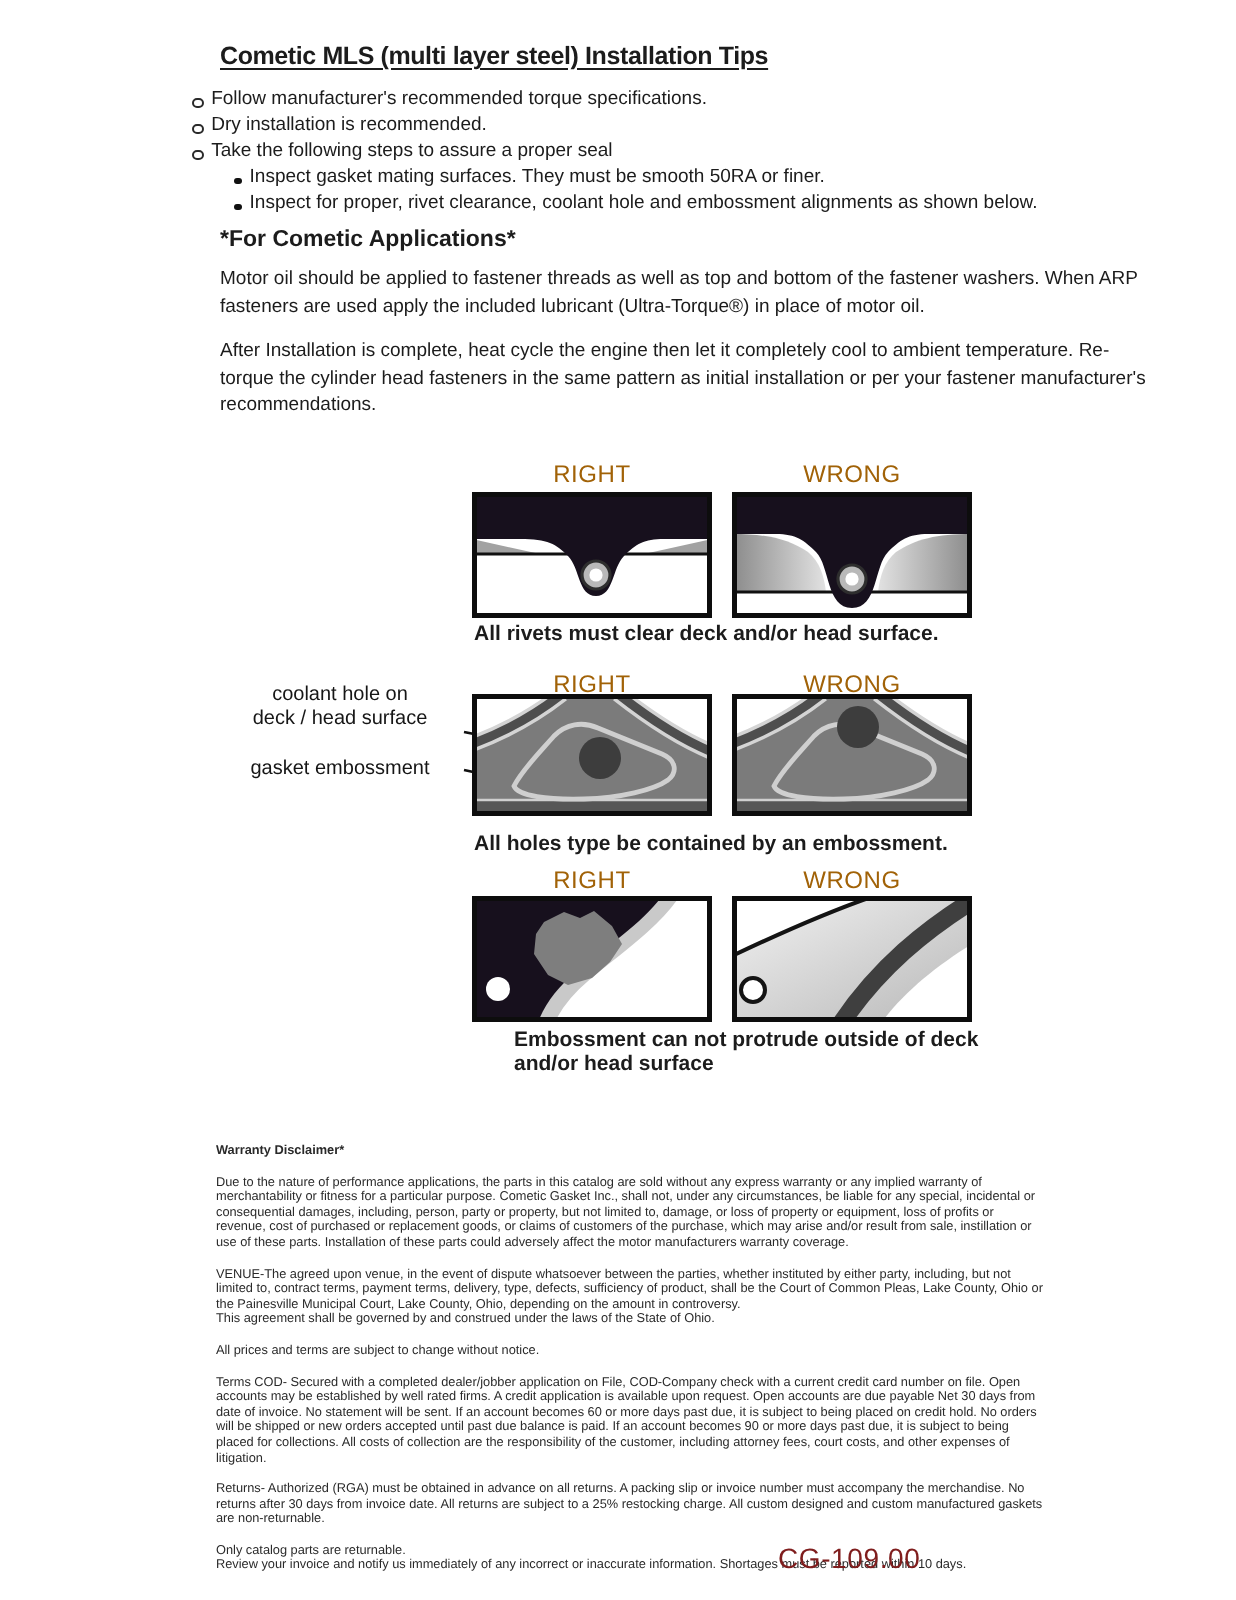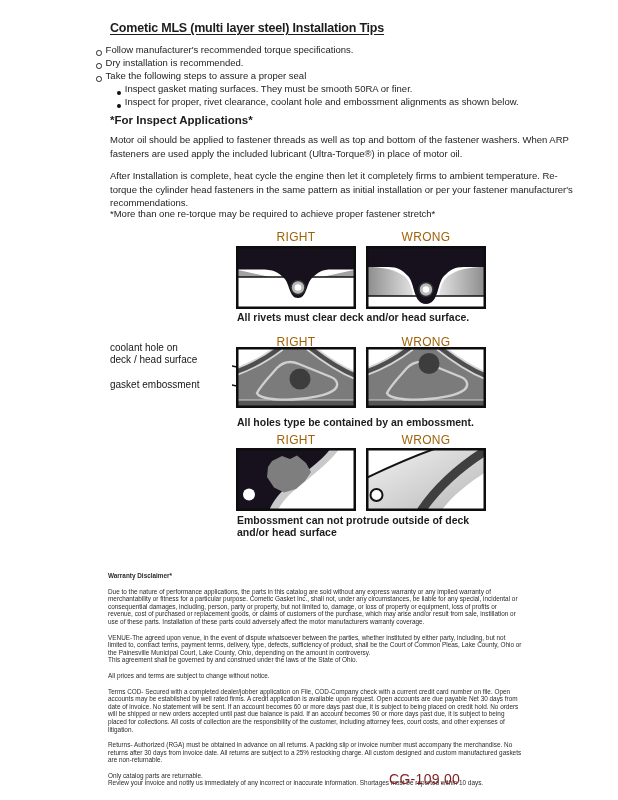--- a/index.html
+++ b/index.html
@@ -6,40 +6,40 @@
   #page{
     position:relative;width:618px;height:800px;background:#ffffff;overflow:hidden;
     font-family:Liberation Sans, sans-serif;color:#1c1c1c;
   }
   .abs{position:absolute;}
   .title{
     left:110px;top:21px;font-size:12.5px;font-weight:bold;letter-spacing:-0.2px;
     text-decoration:underline;text-underline-offset:2px;
   }
   .bullets{left:96px;top:43px;width:500px;font-size:9.5px;line-height:13px;}
-  .brow{display:flex;align-items:flex-end;}
+  .brow{display:flex;align-items:center;}
   .brow.sub{margin-left:21px;}
   .mark-open{
     flex:0 0 auto;width:3.6px;height:3.6px;border:1px solid #2a2a2a;border-radius:50%;
     margin:3.6px 4px 0 0;
   }
   .mark-fill{
     flex:0 0 auto;width:3.8px;height:3.8px;background:#111;border-radius:50%;
     margin:3.8px 4px 0 0;
   }
   .h2{left:110px;top:114px;font-size:11.5px;font-weight:bold;}
   .para{left:110px;width:466px;font-size:9.5px;line-height:13.5px;}
   .p1{top:133px;}
   .p2{top:169px;}
   .note{top:207px;}
   .figlabel{width:120px;text-align:center;font-size:12px;letter-spacing:0.3px;color:#a16207;}
   .figbox{width:120px;height:63px;}
   .figbox svg{display:block;}
   .caption{left:237px;width:330px;font-size:10.5px;font-weight:bold;line-height:12px;white-space:pre-line;}
-  .callout{left:110px;width:120px;text-align:left;font-size:10px;line-height:11.5px;white-space:pre-line;color:#161616;}
+  .callout{left:110px;width:120px;text-align:center;font-size:10px;line-height:11.5px;white-space:pre-line;color:#161616;}
   .legal{left:108px;top:572px;width:414px;font-size:6.4px;line-height:7.6px;color:#2a2a2a;}
   .legal .lh{font-weight:bold;margin-bottom:8px;}
   .legal .lp{margin:0 0 8px 0;}
   .legal .lp.tight{margin-bottom:0;}
   .pagenum{left:389px;top:771px;font-size:14px;letter-spacing:0.3px;color:#7f1d1d;}
 </style>
 </head>
 <body>
 
 <div id="page">
@@ -62,24 +62,23 @@
     <div class="brow sub">
       <span class="mark-fill"></span>
       <span>Inspect gasket mating surfaces.  They must be smooth 50RA or finer.</span>
     </div>
     <div class="brow sub">
       <span class="mark-fill"></span>
       <span>Inspect for proper, rivet clearance, coolant hole and embossment alignments as shown below.</span>
     </div>
   </div>
 
-  <div class="abs h2">*For Inspect Applications*</div>
+  <div class="abs h2">*For Cometic Applications*</div>
   <div class="abs para p1">Motor oil should be applied to fastener threads as well as top and bottom of the fastener washers. When ARP fasteners are used apply the included lubricant (Ultra-Torque®) in place of motor oil.</div>
-  <div class="abs para p2">After Installation is complete, heat cycle the engine then let it completely firms to ambient temperature. Re-torque the cylinder head fasteners in the same pattern as initial installation or per your fastener manufacturer's recommendations.</div>
-  <div class="abs para note">*More than one re-torque may be required to achieve proper fastener stretch*</div>
+  <div class="abs para p2">After Installation is complete, heat cycle the engine then let it completely cool to ambient temperature. Re-torque the cylinder head fasteners in the same pattern as initial installation or per your fastener manufacturer's recommendations.</div>
 
   <div class="abs figlabel" style="left:236px;top:230px;">RIGHT</div>
   <div class="abs figlabel" style="left:366px;top:230px;">WRONG</div>
 
   <div class="abs figbox" style="left:236px;top:246px;">
     <svg width="120" height="63" viewBox="0 0 120 63">
       <rect x="0" y="0" width="120" height="63" fill="#ffffff"></rect>
       <polygon points="0,23.5 34,31 0,31" fill="#a2a2a2"></polygon>
       <polygon points="120,23.5 86,31 120,31" fill="#a2a2a2"></polygon>
       <line x1="0" y1="31" x2="120" y2="31" stroke="#101010" stroke-width="1.5"></line>
@@ -188,21 +187,21 @@
       <rect x="0" y="0" width="120" height="63" fill="url(#gband)"></rect>
       <path d="M0,0 H71 C45,9 21,20 0,30 Z" fill="#ffffff"></path>
       <path d="M71,0 C45,9 21,20 0,30" fill="none" stroke="#141414" stroke-width="2"></path>
       <path d="M119,3 C97,17 74,35 55,63" fill="none" stroke="#3f3f3f" stroke-width="9"></path>
       <path d="M120,24 C102,35 85,49 75,63 L120,63 Z" fill="#ffffff"></path>
       <circle cx="10.5" cy="47" r="6" fill="#ffffff" stroke="#141414" stroke-width="2"></circle>
       <rect x="1.25" y="1.25" width="117.5" height="60.5" fill="none" stroke="#0d0d0d" stroke-width="2.5"></rect>
     </svg>
   </div>
 
-  <div class="abs caption" style="top:514px;">Embossment can not protrude outside of deck
+  <div class="abs caption" style="top:514px;margin-left:20px;">Embossment can not protrude outside of deck
 and/or head surface</div>
 
   <div class="abs legal">
     <div class="lh">Warranty Disclaimer*</div>
     <p class="lp">Due to the nature of performance applications, the parts in this catalog are sold without any express warranty or any implied warranty of merchantability or fitness for a particular purpose.  Cometic Gasket Inc., shall not, under any circumstances, be liable for any special, incidental or consequential damages, including, person, party or property, but not limited to, damage, or loss of property or equipment, loss of profits or revenue, cost of purchased or replacement goods, or claims of customers of the purchase, which may arise and/or result from sale, instillation or use of these parts.  Installation of these parts could adversely affect the motor manufacturers warranty coverage.</p>
     <p class="lp tight">VENUE-The agreed upon venue, in the event of dispute whatsoever between the parties, whether instituted by either party, including, but not limited to, contract terms, payment terms, delivery, type, defects, sufficiency of product, shall be the Court of Common Pleas, Lake County, Ohio or the Painesville Municipal Court, Lake County, Ohio, depending on the amount in controversy.</p>
     <p class="lp">This agreement shall be governed by and construed under the laws of the State of Ohio.</p>
     <p class="lp">All prices and terms are subject to change without notice.</p>
     <p class="lp">Terms COD- Secured with a completed dealer/jobber application on File, COD-Company check with a current credit card number on file.  Open accounts may be established by well rated firms.  A credit application is available upon request.  Open accounts are due payable Net 30 days from date of invoice.  No statement will be sent.  If an account becomes 60 or more days past due, it is subject to being placed on credit hold.  No orders will be shipped or new orders accepted until past due balance is paid.  If an account becomes 90 or more days past due, it is subject to being placed for collections.  All costs of collection are the responsibility of the customer, including attorney fees, court costs, and other expenses of litigation.</p>
     <p class="lp">Returns- Authorized (RGA) must be obtained in advance on all returns.  A packing slip or invoice number must accompany the merchandise.  No returns after 30 days from invoice date.  All returns are subject to a 25% restocking charge.  All custom designed and custom manufactured gaskets are non-returnable.</p>

